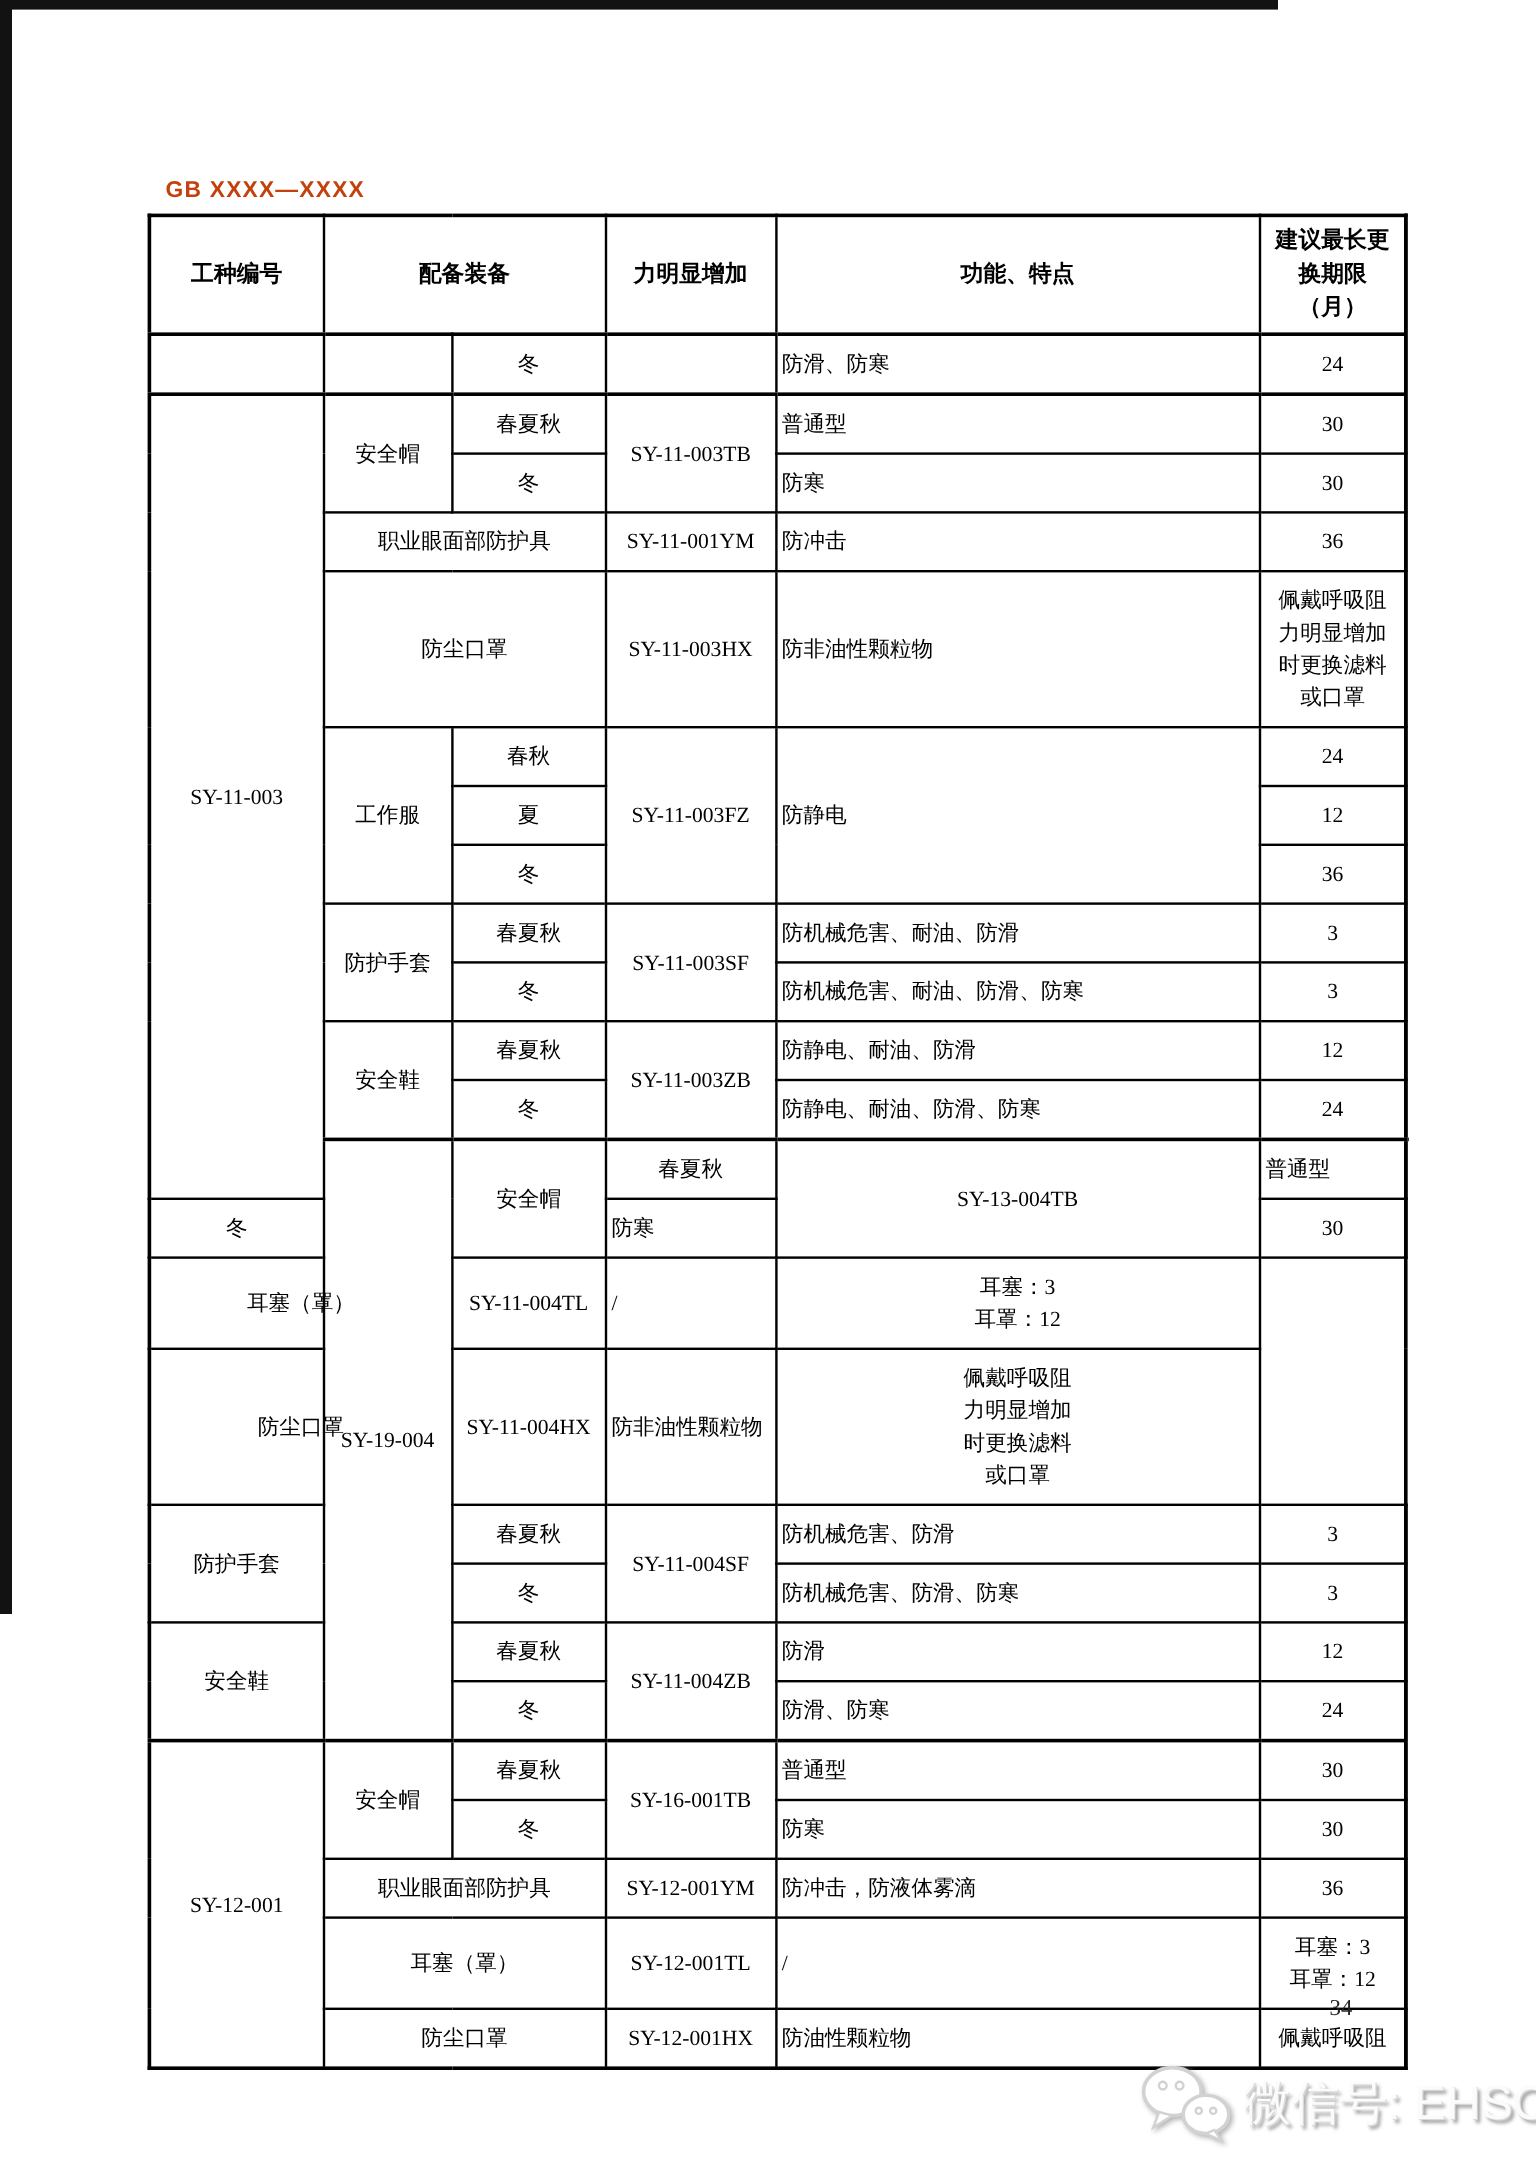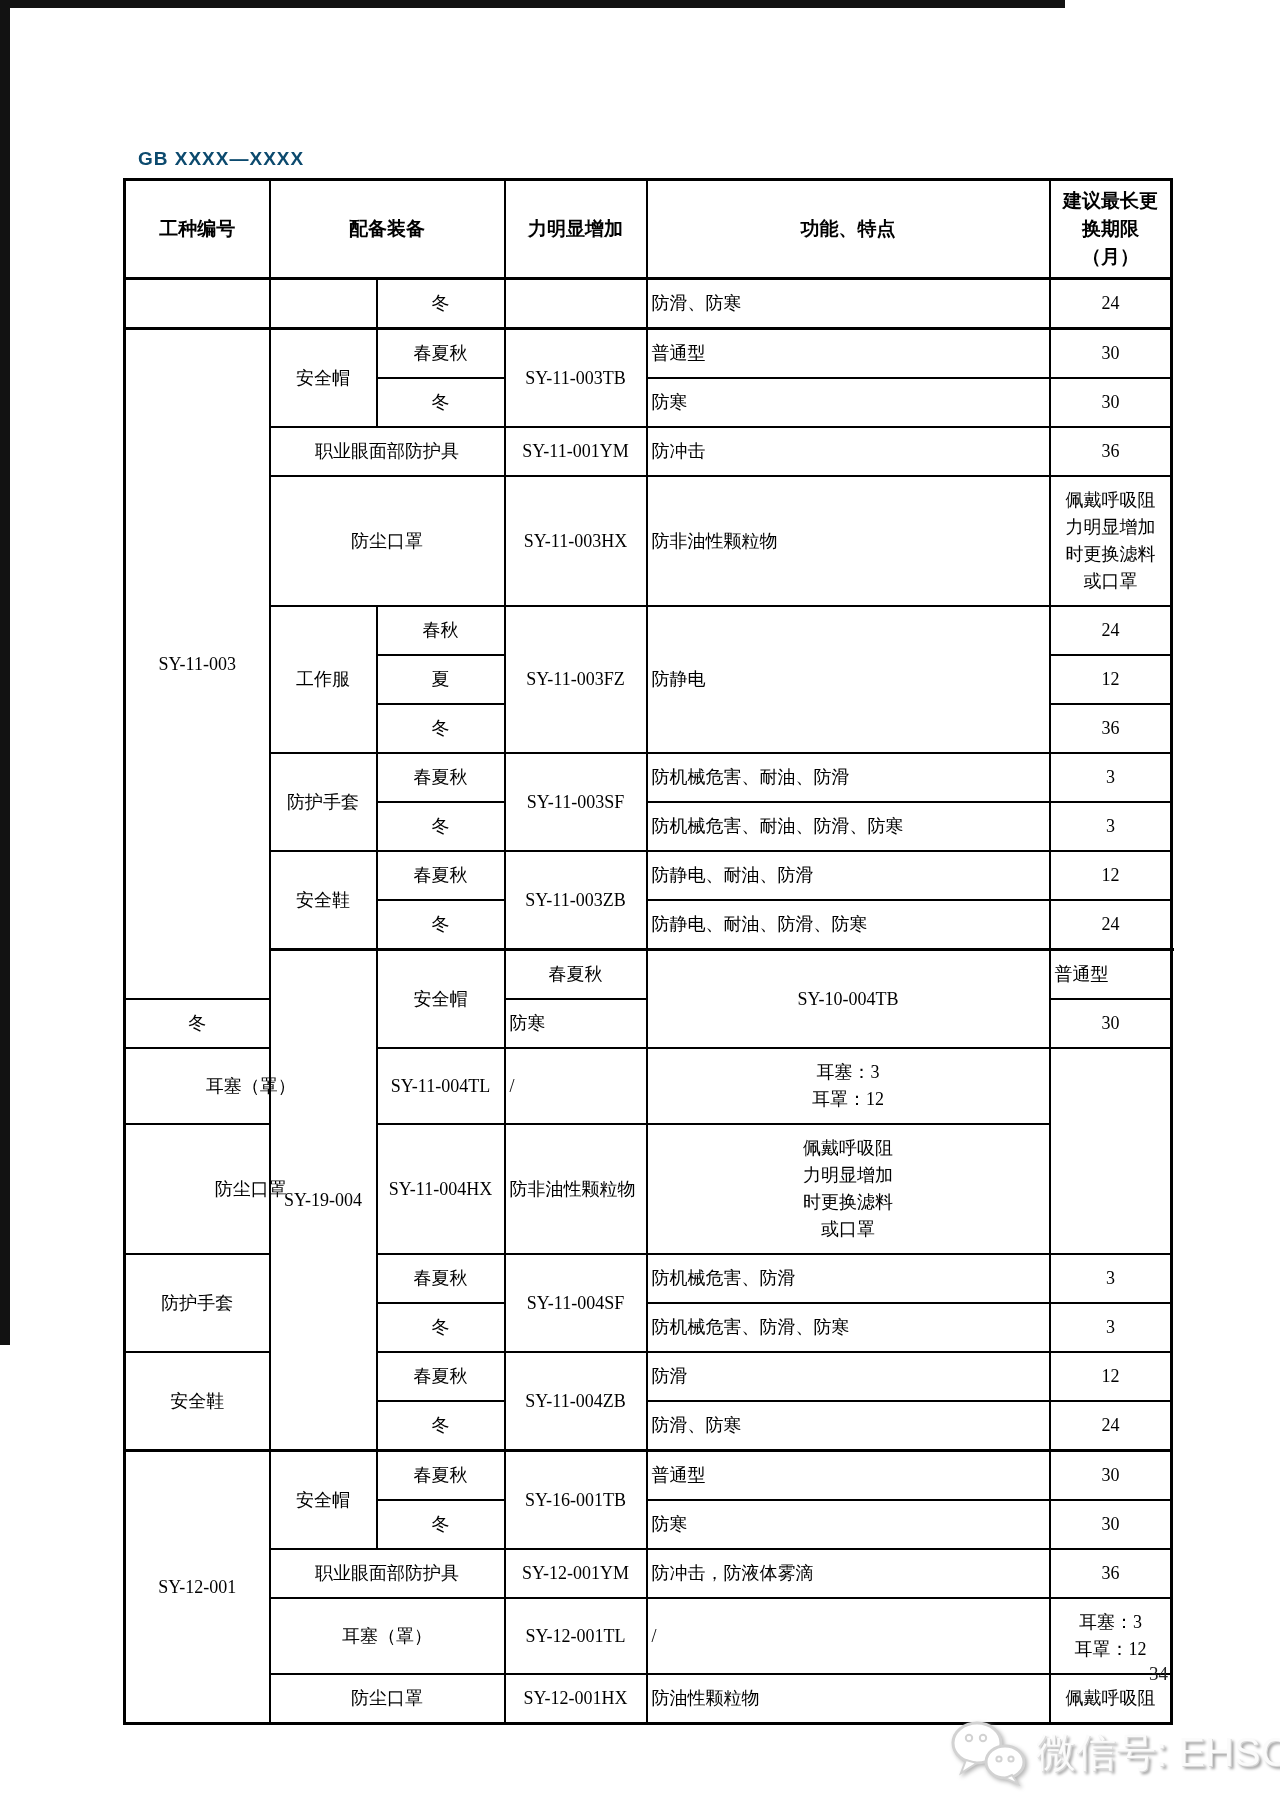--- a/index.html
+++ b/index.html
@@ -5,21 +5,21 @@
   html,body{margin:0;padding:0;background:#ffffff;}
   .canvas{
     position:relative;width:1280px;height:1810px;background:#ffffff;overflow:hidden;
     font-family:"Liberation Serif","DejaVu Serif",serif;color:#000;
   }
   .frame-top{position:absolute;left:0;top:0;width:1065px;height:8px;background:#121212;}
   .frame-left{position:absolute;left:0;top:0;width:10px;height:1345px;background:#121212;}
   .doc-code{
     position:absolute;left:138px;top:148px;
     font-family:"Liberation Sans","DejaVu Sans",sans-serif;
-    font-weight:bold;font-size:19px;letter-spacing:1px;color:#0c4a6e;
+    font-weight:bold;font-size:19px;letter-spacing:1px;color:#c2410c;
   }
   table.ppe{
     position:absolute;left:123px;top:178px;width:1047px;
     border-collapse:collapse;table-layout:fixed;
     border:3px solid #000;
   }
   col.c1{width:145px}col.c2{width:107px}col.c3{width:128px}
   col.c4{width:142px}col.c5{width:403px}col.c6{width:122px}
   .ppe th,.ppe td{
     border:2px solid #000;
@@ -30,21 +30,21 @@
   }
   .ppe thead th{
     font-weight:bold;font-size:19px;line-height:28px;padding:6px 4px;
     border-bottom:3px solid #000;height:56px;
   }
   .ppe th.pre,.ppe td.pre{white-space:pre-line;}
   .ppe td.al{text-align:left;padding-left:4px;}
   .ppe tr.group td{border-top:3px solid #000;}
   .page-number{
     position:absolute;left:1108px;top:1663px;width:60px;
-    font-size:19px;color:#222;text-align:right;
+    font-size:19px;color:#222;text-align:left;
   }
   .watermark{
     position:absolute;left:950px;top:1718px;
     display:flex;align-items:center;gap:8px;
   }
   .watermark .wm-text{
     font-family:"Liberation Sans","DejaVu Sans",sans-serif;
     font-size:40px;font-weight:normal;
     color:#fbfbfb;
     text-shadow:1px 1px 0 #d9d9d9, 3px 3px 3px #9f9f9f;
@@ -154,21 +154,21 @@
         </tr>
         <tr>
           <td>冬</td>
           <td class="al">防静电、耐油、防滑、防寒</td>
           <td>24</td>
         </tr>
         <tr class="group">
           <td rowspan="8">SY-19-004</td>
           <td rowspan="2">安全帽</td>
           <td>春夏秋</td>
-          <td rowspan="2">SY-10-004TB</td>
+          <td rowspan="2">SY-13-004TB</td>
           <td class="al">普通型</td>
           <td>30</td>
         </tr>
         <tr>
           <td>冬</td>
           <td class="al">防寒</td>
           <td>30</td>
         </tr>
         <tr>
           <td colspan="2">耳塞（罩）</td>

